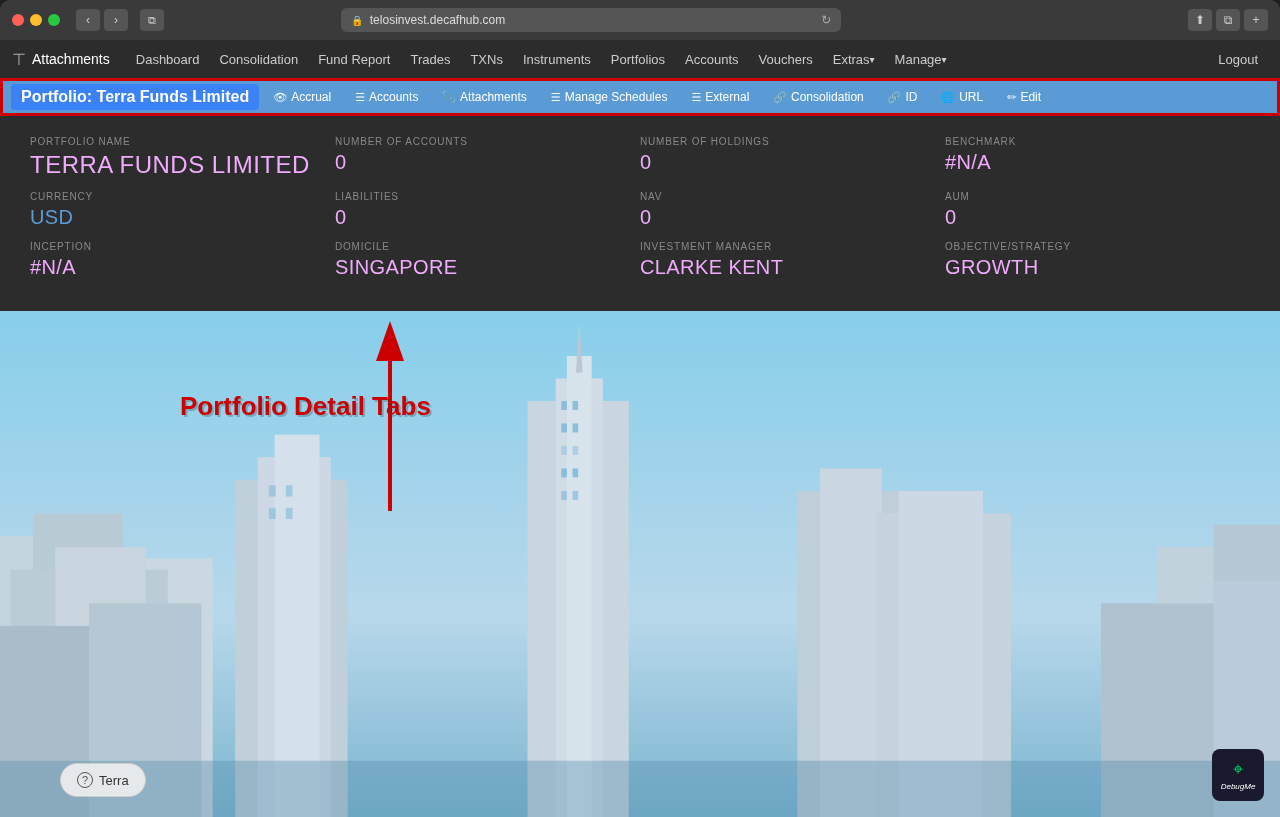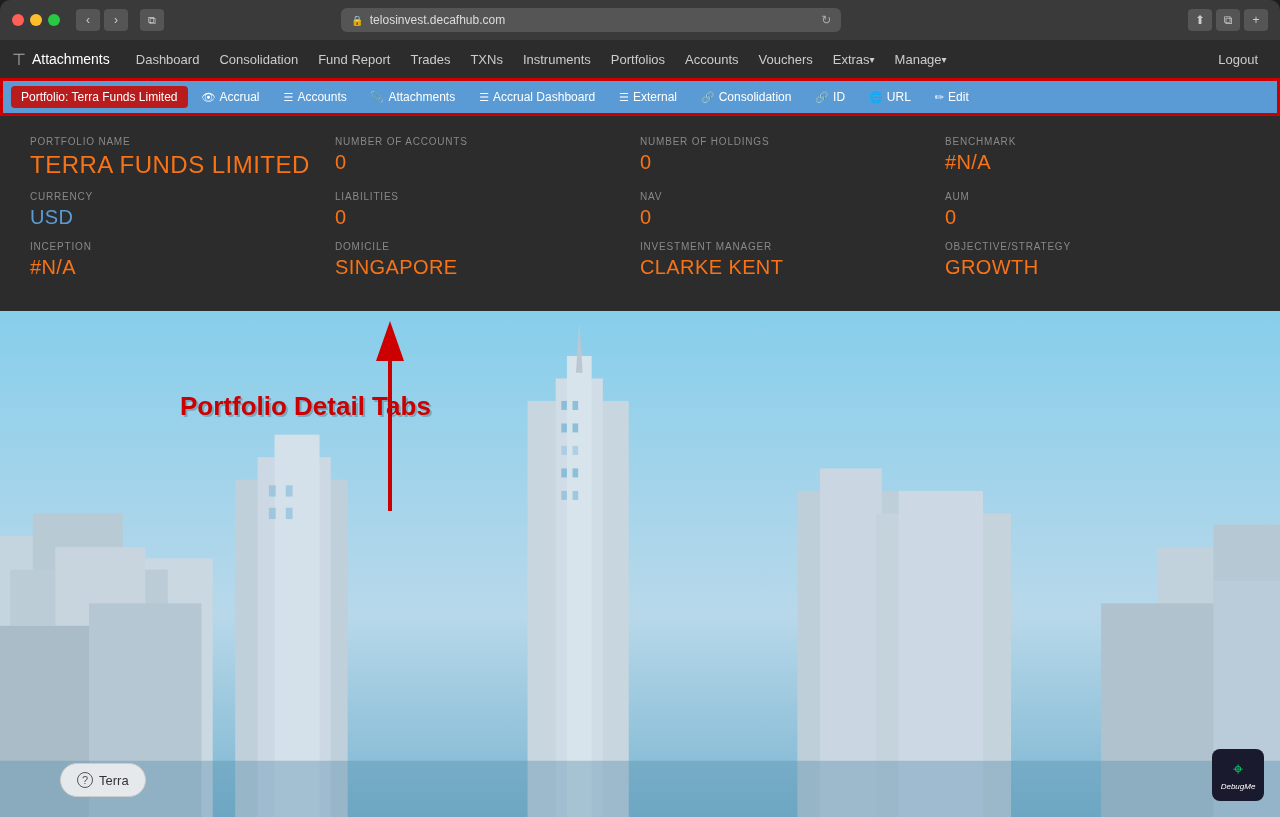--- a/index.html
+++ b/index.html
@@ -59,26 +59,26 @@
     .tab-bar {
       background: #5b9bd5;
       height: 38px;
       display: flex;
       align-items: center;
       padding: 0 8px;
       gap: 4px;
       border: 3px solid #cc0000;
     }
     .tab-portfolio-label {
-      background: #b91c1c;
+      background: #3b82f6;
       color: #fff;
-      font-size: 12px;
+      font-size: 16px;
       padding: 4px 10px;
       border-radius: 4px;
-      font-weight: 400;
+      font-weight: 700;
       cursor: pointer;
       white-space: nowrap;
     }
     .tab-item {
       color: #fff;
       font-size: 12px;
       padding: 4px 10px;
       border-radius: 4px;
       cursor: pointer;
       display: flex;
@@ -91,21 +91,21 @@
     
     .portfolio-info {
       background: #2c2c2c;
       padding: 20px 30px;
       display: grid;
       grid-template-columns: repeat(4, 1fr);
       row-gap: 12px;
     }
     .info-cell { display: flex; flex-direction: column; gap: 4px; }
     .info-label { color: #888; font-size: 10px; letter-spacing: 0.08em; text-transform: uppercase; }
-    .info-value { color: #f97316; font-size: 20px; font-weight: 300; letter-spacing: 0.02em; }
+    .info-value { color: #f0abfc; font-size: 20px; font-weight: 300; letter-spacing: 0.02em; }
     .info-value.large { font-size: 24px; font-weight: 300; }
     .info-value.blue { color: #5b9bd5; font-size: 20px; }
 
     
     .hero {
       flex: 1;
       background: linear-gradient(180deg, #87ceeb 0%, #b0d4e8 30%, #7ab5d0 60%, #a8c8d8 100%);
       position: relative;
       overflow: hidden;
     }
@@ -236,21 +236,21 @@
       <div class="tab-item">
         <span class="tab-icon">☰</span>
         <span>Accounts</span>
       </div>
       <div class="tab-item">
         <span class="tab-icon">📎</span>
         <span>Attachments</span>
       </div>
       <div class="tab-item">
         <span class="tab-icon">☰</span>
-        <span>Accrual Dashboard</span>
+        <span>Manage Schedules</span>
       </div>
       <div class="tab-item">
         <span class="tab-icon">☰</span>
         <span>External</span>
       </div>
       <div class="tab-item">
         <span class="tab-icon">🔗</span>
         <span>Consolidation</span>
       </div>
       <div class="tab-item">

